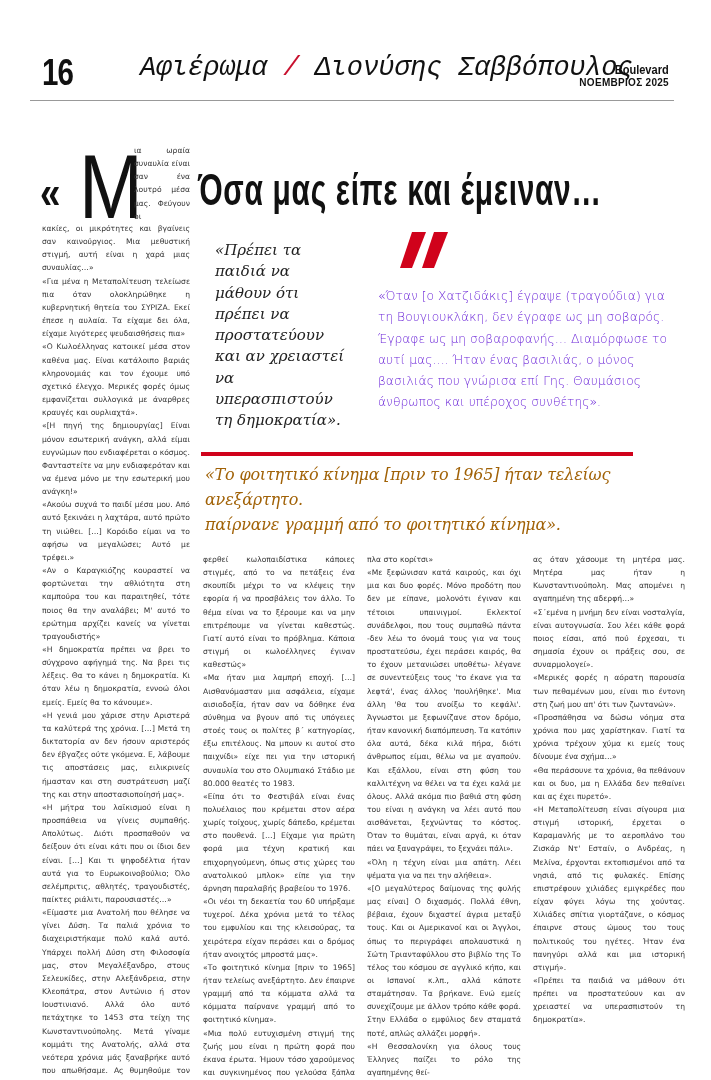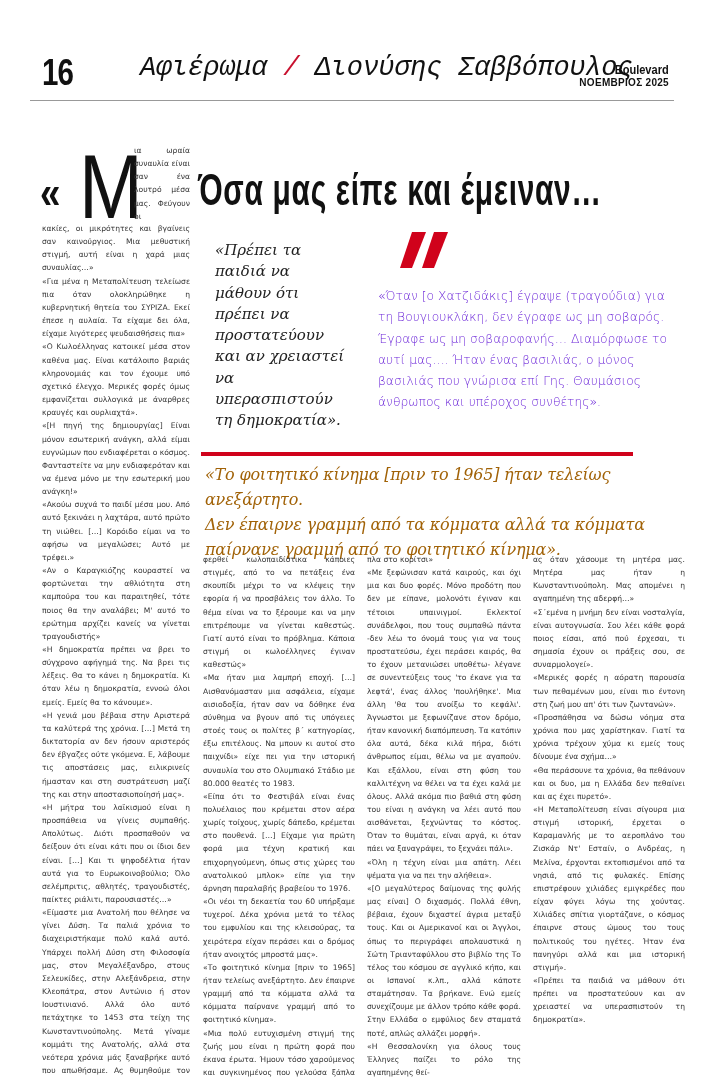--- a/index.html
+++ b/index.html
@@ -58,40 +58,39 @@
 <h1 class="headline">Όσα μας είπε και έμειναν…</h1>
 
 <div class="col col1">
   <p>κακίες, οι μικρότητες και βγαίνεις σαν καινούργιος. Μια μεθυστική στιγμή, αυτή είναι η χαρά μιας συναυλίας…»</p>
   <p>«Για μένα η Μεταπολίτευση τελείωσε πια όταν ολοκληρώθηκε η κυβερνητική θητεία του ΣΥΡΙΖΑ. Εκεί έπεσε η αυλαία. Τα είχαμε δει όλα, είχαμε λιγότερες ψευδαισθήσεις πια»</p>
   <p>«Ο Κωλοέλληνας κατοικεί μέσα στον καθένα μας. Είναι κατάλοιπο βαριάς κληρονομιάς και τον έχουμε υπό σχετικό έλεγχο. Μερικές φορές όμως εμφανίζεται συλλογικά με άναρθρες κραυγές και ουρλιαχτά».</p>
   <p>«[Η πηγή της δημιουργίας] Είναι μόνον εσωτερική ανάγκη, αλλά είμαι ευγνώμων που ενδιαφέρεται ο κόσμος. Φανταστείτε να μην ενδιαφερόταν και να έμενα μόνο με την εσωτερική μου ανάγκη!»</p>
   <p>«Ακούω συχνά το παιδί μέσα μου. Από αυτό ξεκινάει η λαχτάρα, αυτό πρώτο τη νιώθει. […] Κορόιδο είμαι να το αφήσω να μεγαλώσει; Αυτό με τρέφει.»</p>
   <p>«Αν ο Καραγκιόζης κουραστεί να φορτώνεται την αθλιότητα στη καμπούρα του και παραιτηθεί, τότε ποιος θα την αναλάβει; Μ' αυτό το ερώτημα αρχίζει κανείς να γίνεται τραγουδιστής»</p>
   <p>«Η δημοκρατία πρέπει να βρει το σύγχρονο αφήγημά της. Να βρει τις λέξεις. Θα το κάνει η δημοκρατία. Κι όταν λέω η δημοκρατία, εννοώ όλοι εμείς. Εμείς θα το κάνουμε».</p>
-  <p>«Η γενιά μου βέβαια στην Αριστερά τα καλύτερά της χρόνια. […] Μετά τη δικτατορία αν δεν ήσουν αριστερός δεν έβγαζες ούτε γκόμενα. Ε, λάβουμε τις αποστάσεις μας, ειλικρινείς ήμασταν και στη συστράτευση μαζί της και στην αποστασιοποίησή μας».</p>
+  <p>«Η γενιά μου χάρισε στην Αριστερά τα καλύτερά της χρόνια. […] Μετά τη δικτατορία αν δεν ήσουν αριστερός δεν έβγαζες ούτε γκόμενα. Ε, λάβουμε τις αποστάσεις μας, ειλικρινείς ήμασταν και στη συστράτευση μαζί της και στην αποστασιοποίησή μας».</p>
   <p>«Η μήτρα του λαϊκισμού είναι η προσπάθεια να γίνεις συμπαθής. Απολύτως. Διότι προσπαθούν να δείξουν ότι είναι κάτι που οι ίδιοι δεν είναι. […] Και τι ψηφοδέλτια ήταν αυτά για το Ευρωκοινοβούλιο; Όλο σελέμπριτις, αθλητές, τραγουδιστές, παίκτες ριάλιτι, παρουσιαστές…»</p>
   <p>«Είμαστε μια Ανατολή που θέλησε να γίνει Δύση. Τα παλιά χρόνια το διαχειριστήκαμε πολύ καλά αυτό. Υπάρχει πολλή Δύση στη Φιλοσοφία μας, στον Μεγαλέξανδρο, στους Σελευκίδες, στην Αλεξάνδρεια, στην Κλεοπάτρα, στον Αντώνιο ή στον Ιουστινιανό. Αλλά όλο αυτό πετάχτηκε το 1453 στα τείχη της Κωνσταντινούπολης. Μετά γίναμε κομμάτι της Ανατολής, αλλά στα νεότερα χρόνια μάς ξαναβρήκε αυτό που απωθήσαμε. Ας θυμηθούμε τον Ρήγα Φεραίο, τον κόμη Καποδίστρια, τον Τρικούπη, τον Βενιζέλο. Είμαστε σταυροδρόμι. Αυτό είμαστε κι αυτό ακριβώς είναι που πρέπει να διαχειριστούμε».</p>
 
 </div>
 
 <div class="pullquote">«Πρέπει τα παιδιά να μάθουν ότι πρέπει να προστατεύουν και αν χρειαστεί να υπερασπιστούν τη δημοκρατία».</div>
 
 <svg class="big-quote-mark" viewBox="0 0 60 40">
   <polygon points="12,0 26,0 12,36 0,36" fill="#d0021b"></polygon>
   <polygon points="34,0 48,0 34,36 22,36" fill="#d0021b"></polygon>
 </svg>
 
 <div class="hatzidakis-quote">«Όταν [ο Χατζιδάκις] έγραψε (τραγούδια) για τη Βουγιουκλάκη, δεν έγραφε ως μη σοβαρός. Έγραφε ως μη σοβαροφανής… Διαμόρφωσε το αυτί μας…. Ήταν ένας βασιλιάς, ο μόνος βασιλιάς που γνώρισα επί Γης. Θαυμάσιος άνθρωπος και υπέροχος συνθέτης».</div>
 
 <div class="red-divider"></div>
 
 <div class="handwritten-quote">
   <div>«Το φοιτητικό κίνημα [πριν το 1965] ήταν τελείως ανεξάρτητο.</div>
-  <div>Δεν έπαιρνε γραμμή από τα κόμματα αλλά τα κόμματα</div>
   <div>παίρνανε γραμμή από το φοιτητικό κίνημα».</div>
 </div>
 
 <div class="col col2">
   <p>φερθεί κωλοπαιδίστικα κάποιες στιγμές, από το να πετάξεις ένα σκουπίδι μέχρι το να κλέψεις την εφορία ή να προσβάλεις τον άλλο. Το θέμα είναι να το ξέρουμε και να μην επιτρέπουμε να γίνεται καθεστώς. Γιατί αυτό είναι το πρόβλημα. Κάποια στιγμή οι κωλοέλληνες έγιναν καθεστώς»</p>
   <p>«Μα ήταν μια λαμπρή εποχή. […] Αισθανόμασταν μια ασφάλεια, είχαμε αισιοδοξία, ήταν σαν να δόθηκε ένα σύνθημα να βγουν από τις υπόγειες στοές τους οι πολίτες β΄ κατηγορίας, έξω επιτέλους. Να μπουν κι αυτοί στο παιχνίδι» είχε πει για την ιστορική συναυλία του στο Ολυμπιακό Στάδιο με 80.000 θεατές το 1983.</p>
   <p>«Είπα ότι το Φεστιβάλ είναι ένας πολυέλαιος που κρέμεται στον αέρα χωρίς τοίχους, χωρίς δάπεδο, κρέμεται στο πουθενά. […] Είχαμε για πρώτη φορά μια τέχνη κρατική και επιχορηγούμενη, όπως στις χώρες του ανατολικού μπλοκ» είπε για την άρνηση παραλαβής βραβείου το 1976.</p>
   <p>«Οι νέοι τη δεκαετία του 60 υπήρξαμε τυχεροί. Δέκα χρόνια μετά το τέλος του εμφυλίου και της κλεισούρας, τα χειρότερα είχαν περάσει και ο δρόμος ήταν ανοιχτός μπροστά μας».</p>
   <p>«Το φοιτητικό κίνημα [πριν το 1965] ήταν τελείως ανεξάρτητο. Δεν έπαιρνε γραμμή από τα κόμματα αλλά τα κόμματα παίρνανε γραμμή από το φοιτητικό κίνημα».</p>
   <p>«Μια πολύ ευτυχισμένη στιγμή της ζωής μου είναι η πρώτη φορά που έκανα έρωτα. Ήμουν τόσο χαρούμενος και συγκινημένος που γελούσα ξάπλα δί-</p>

